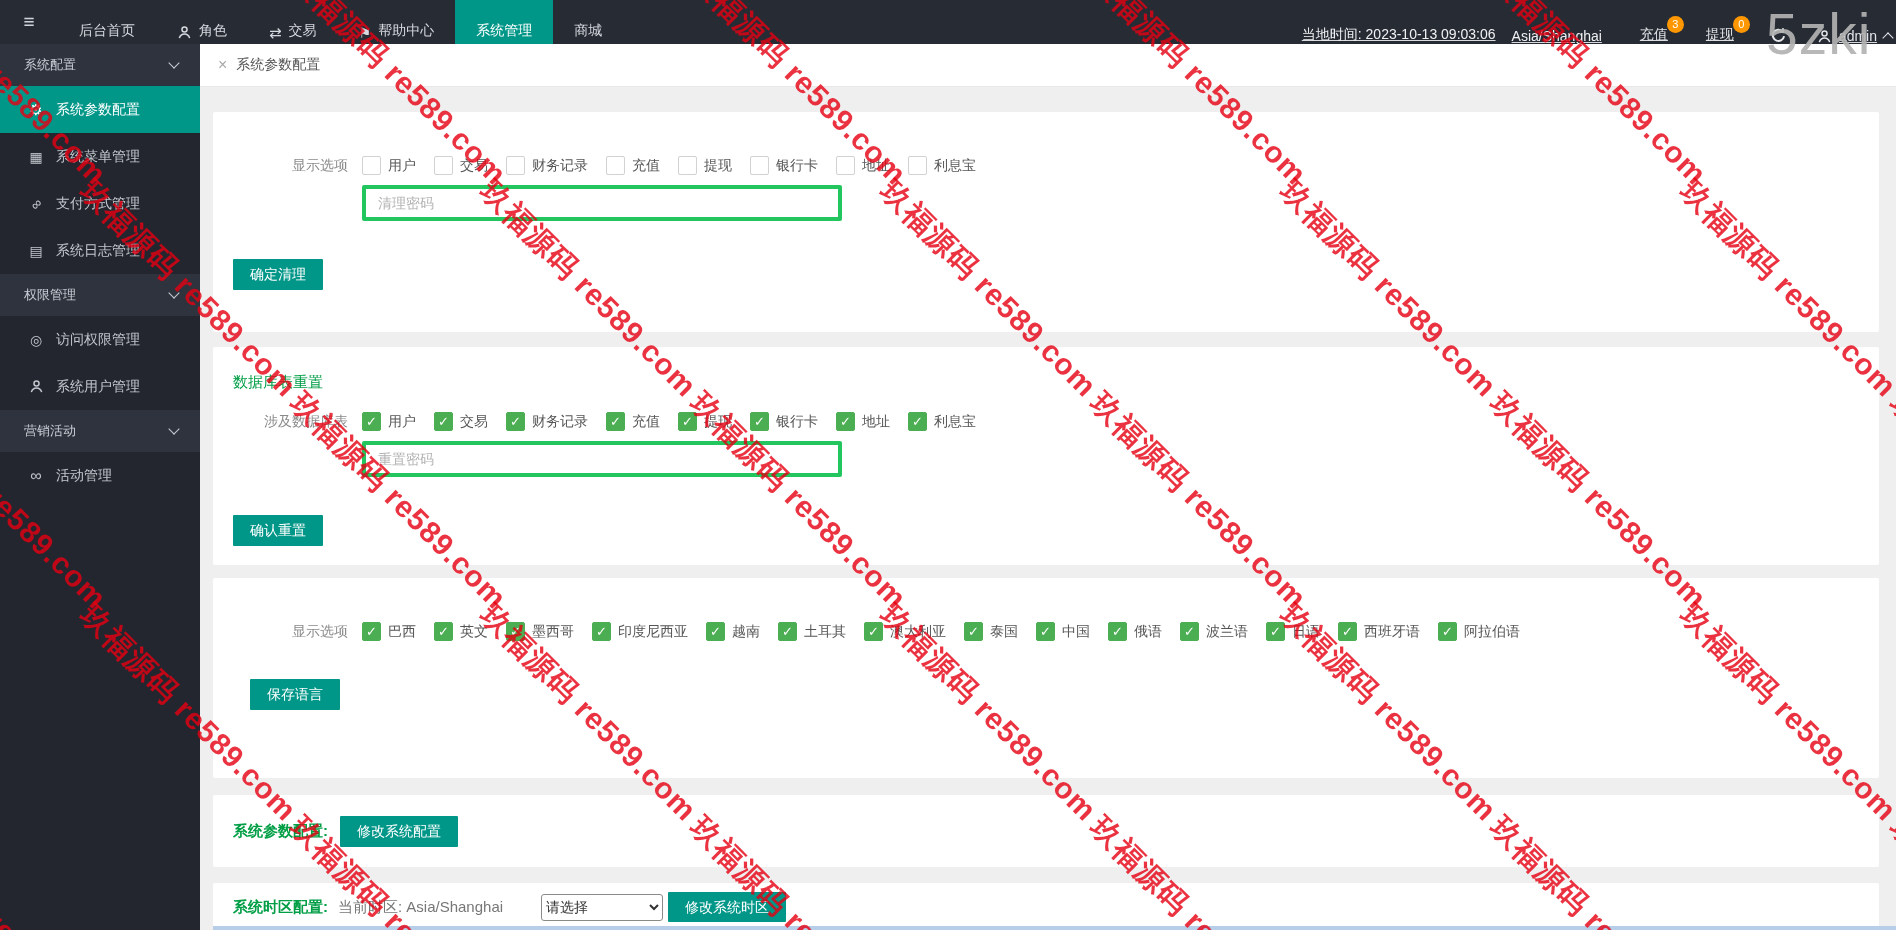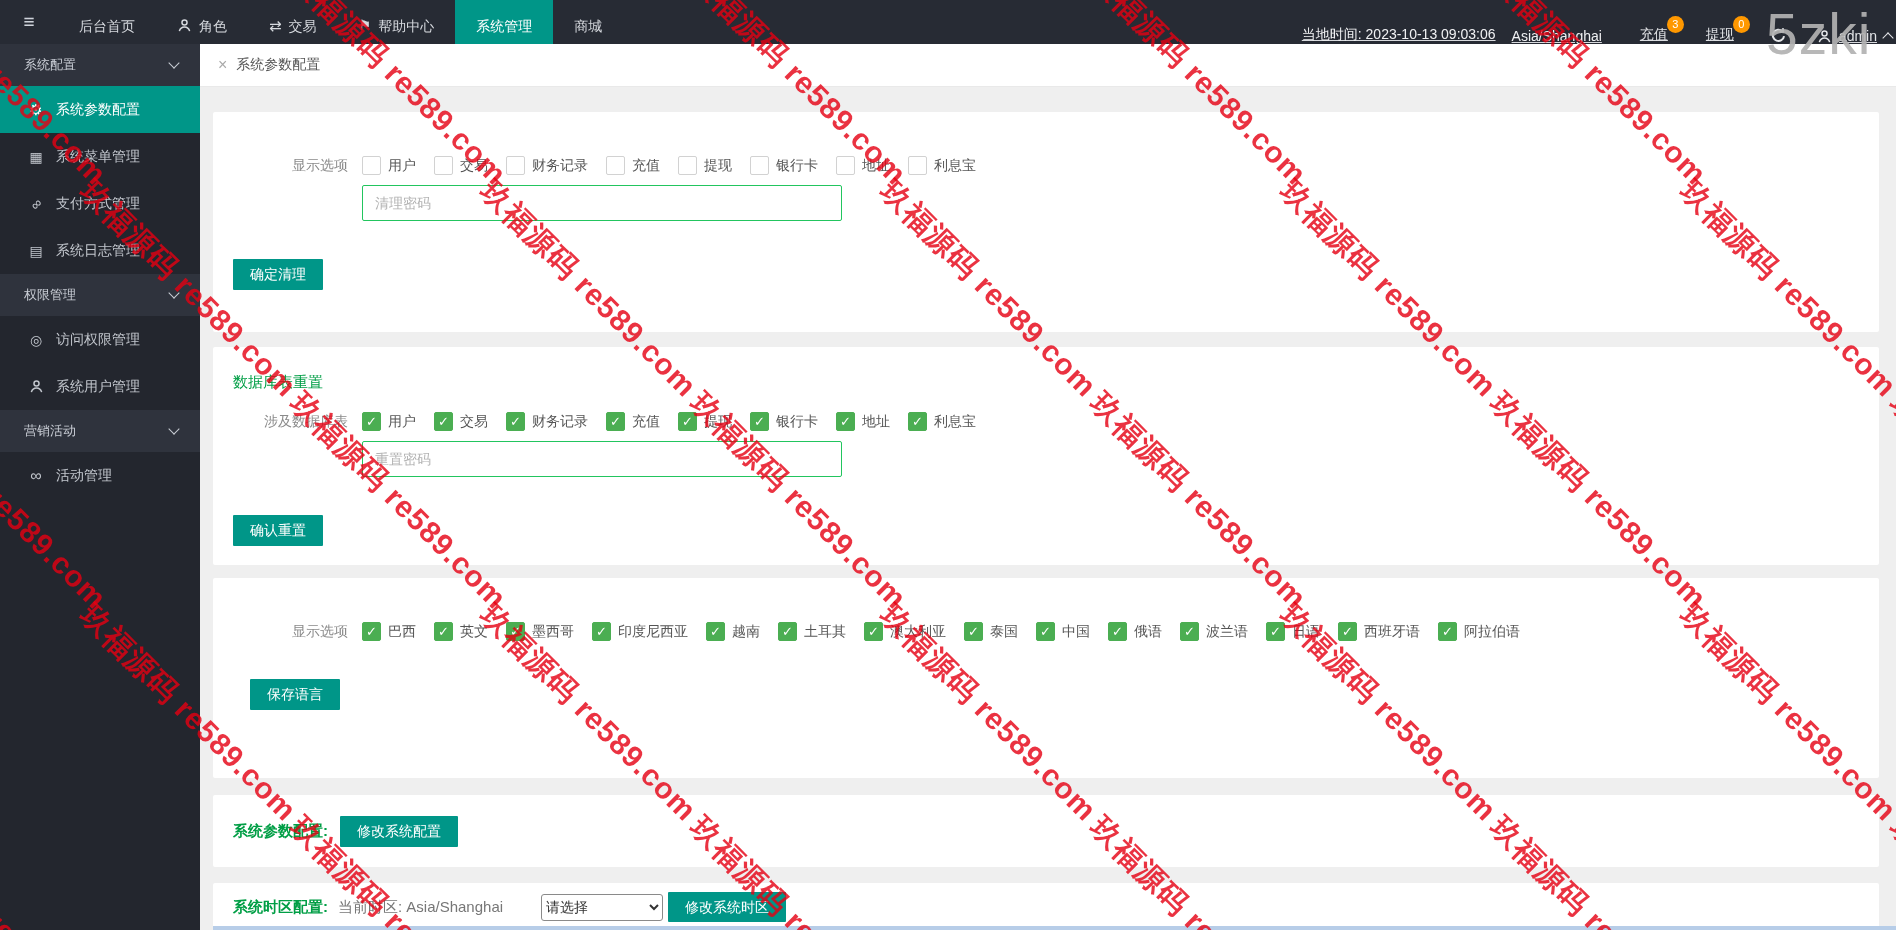--- a/index.html
+++ b/index.html
@@ -5,21 +5,21 @@
   html,body{margin:0;padding:0;background:#ddd;}
   .stage{position:relative;width:1896px;height:930px;overflow:hidden;background:#efefef;
          font-family:"Liberation Sans","DejaVu Sans",sans-serif;-webkit-font-smoothing:antialiased;}
   
   .topbar{position:absolute;top:0;left:0;right:0;height:44px;background:var(--topbar-bg,#272b34);
           display:flex;align-items:stretch;color:#d8dade;z-index:10;}
   .brand{display:flex;align-items:flex-start;padding:8px 0 0 32px;width:168px;color:#fff;font-size:19px;font-weight:bold;white-space:nowrap;}
   .brand sup{font-size:11px;font-weight:normal;margin-left:4px;margin-top:-2px;color:#e8e9ec;}
   .hamburger{width:58px;display:flex;align-items:center;justify-content:center;font-size:19px;color:#cfd3da;cursor:pointer;}
   .tb-menu{display:flex;align-items:stretch;}
-  .tb-item{display:flex;align-items:flex-start;gap:7px;padding:18px 21px;font-size:14px;color:#d6d9de;cursor:pointer;white-space:nowrap;}
+  .tb-item{display:flex;align-items:flex-end;gap:7px;padding:4px 21px;font-size:14px;color:#d6d9de;cursor:pointer;white-space:nowrap;}
   .tb-item.active{background:var(--accent,#009688);color:#fff;}
   .tb-icon{display:inline-flex;align-items:center;line-height:1;}
   .tb-right{margin-left:auto;display:flex;align-items:flex-end;padding-right:4px;text-decoration:underline;}
   .tb-time{font-size:14px;color:#f0f1f3;white-space:nowrap;}
   .tb-tz{margin-left:16px;font-size:14px;color:#f0f1f3;}
   .tb-action{position:relative;margin-left:38px;font-size:14px;color:#e3e5e8;cursor:pointer;}
   .badge{position:absolute;top:-10px;right:-16px;min-width:17px;height:17px;border-radius:9px;
          background:var(--badge,#ff9800);color:#fff;font-size:11px;line-height:17px;text-align:center;padding:0 2px;box-sizing:border-box;}
   .tb-refresh{margin-left:36px;display:flex;align-items:center;color:#e3e5e8;cursor:pointer;}
   .tb-user{margin-left:30px;display:flex;align-items:center;gap:7px;font-size:14px;color:#e3e5e8;cursor:pointer;}
@@ -47,21 +47,21 @@
   .p5{height:90px;display:flex;align-items:center;padding-top:0;padding-bottom:42px;}
   .p-title{font-size:15px;font-weight:bold;color:var(--green,#009e45);line-height:21px;}
   .p-title.regular{font-weight:normal;}
   .form-row{display:flex;align-items:center;margin-top:20px;}
   .row-label{width:115px;text-align:right;color:#8a8a8a;font-size:14px;margin-right:14px;flex:none;}
   .cb-group{display:flex;align-items:center;gap:18px;}
   .cb-item{display:flex;align-items:center;gap:7px;font-size:14px;color:#555;cursor:pointer;}
   .cb{width:19px;height:19px;border:1px solid #d2d2d2;background:#fff;border-radius:2px;box-sizing:border-box;
       display:flex;align-items:center;justify-content:center;font-size:13px;color:transparent;}
   .cb.checked{background:var(--check,#4bae52);border-color:var(--check,#4bae52);color:#fff;}
-  .pw-input{display:block;margin:10px 0 0 129px;width:480px;height:36px;border:1px solid #22c55e;border-radius:2px;
+  .pw-input{display:block;margin:10px 0 0 129px;width:480px;height:36px;border:4px solid #22c55e;border-radius:2px;
             padding:0 12px;font-size:14px;color:#333;box-sizing:border-box;outline:none;font-family:inherit;}
   .pw-input::placeholder{color:#b3b3b3;}
   .btn{display:inline-block;height:31px;line-height:31px;padding:0 17px;background:var(--accent,#009688);color:#fff;
        font-size:14px;border:none;border-radius:1px;cursor:pointer;font-family:inherit;white-space:nowrap;}
   .btn-row{margin-top:38px;}
   .btn-row.indent{margin-left:17px;}
   .inline-label{font-size:15px;font-weight:bold;color:var(--green,#009e45);white-space:nowrap;}
   .muted-text{color:#777;font-size:15px;margin-left:10px;white-space:nowrap;}
   .tz-select{margin-left:38px;width:122px;height:27px;border:1px solid #8a8a8a;border-radius:3px;background:#fff;
              font-size:14px;color:#333;font-family:inherit;outline:none;}

